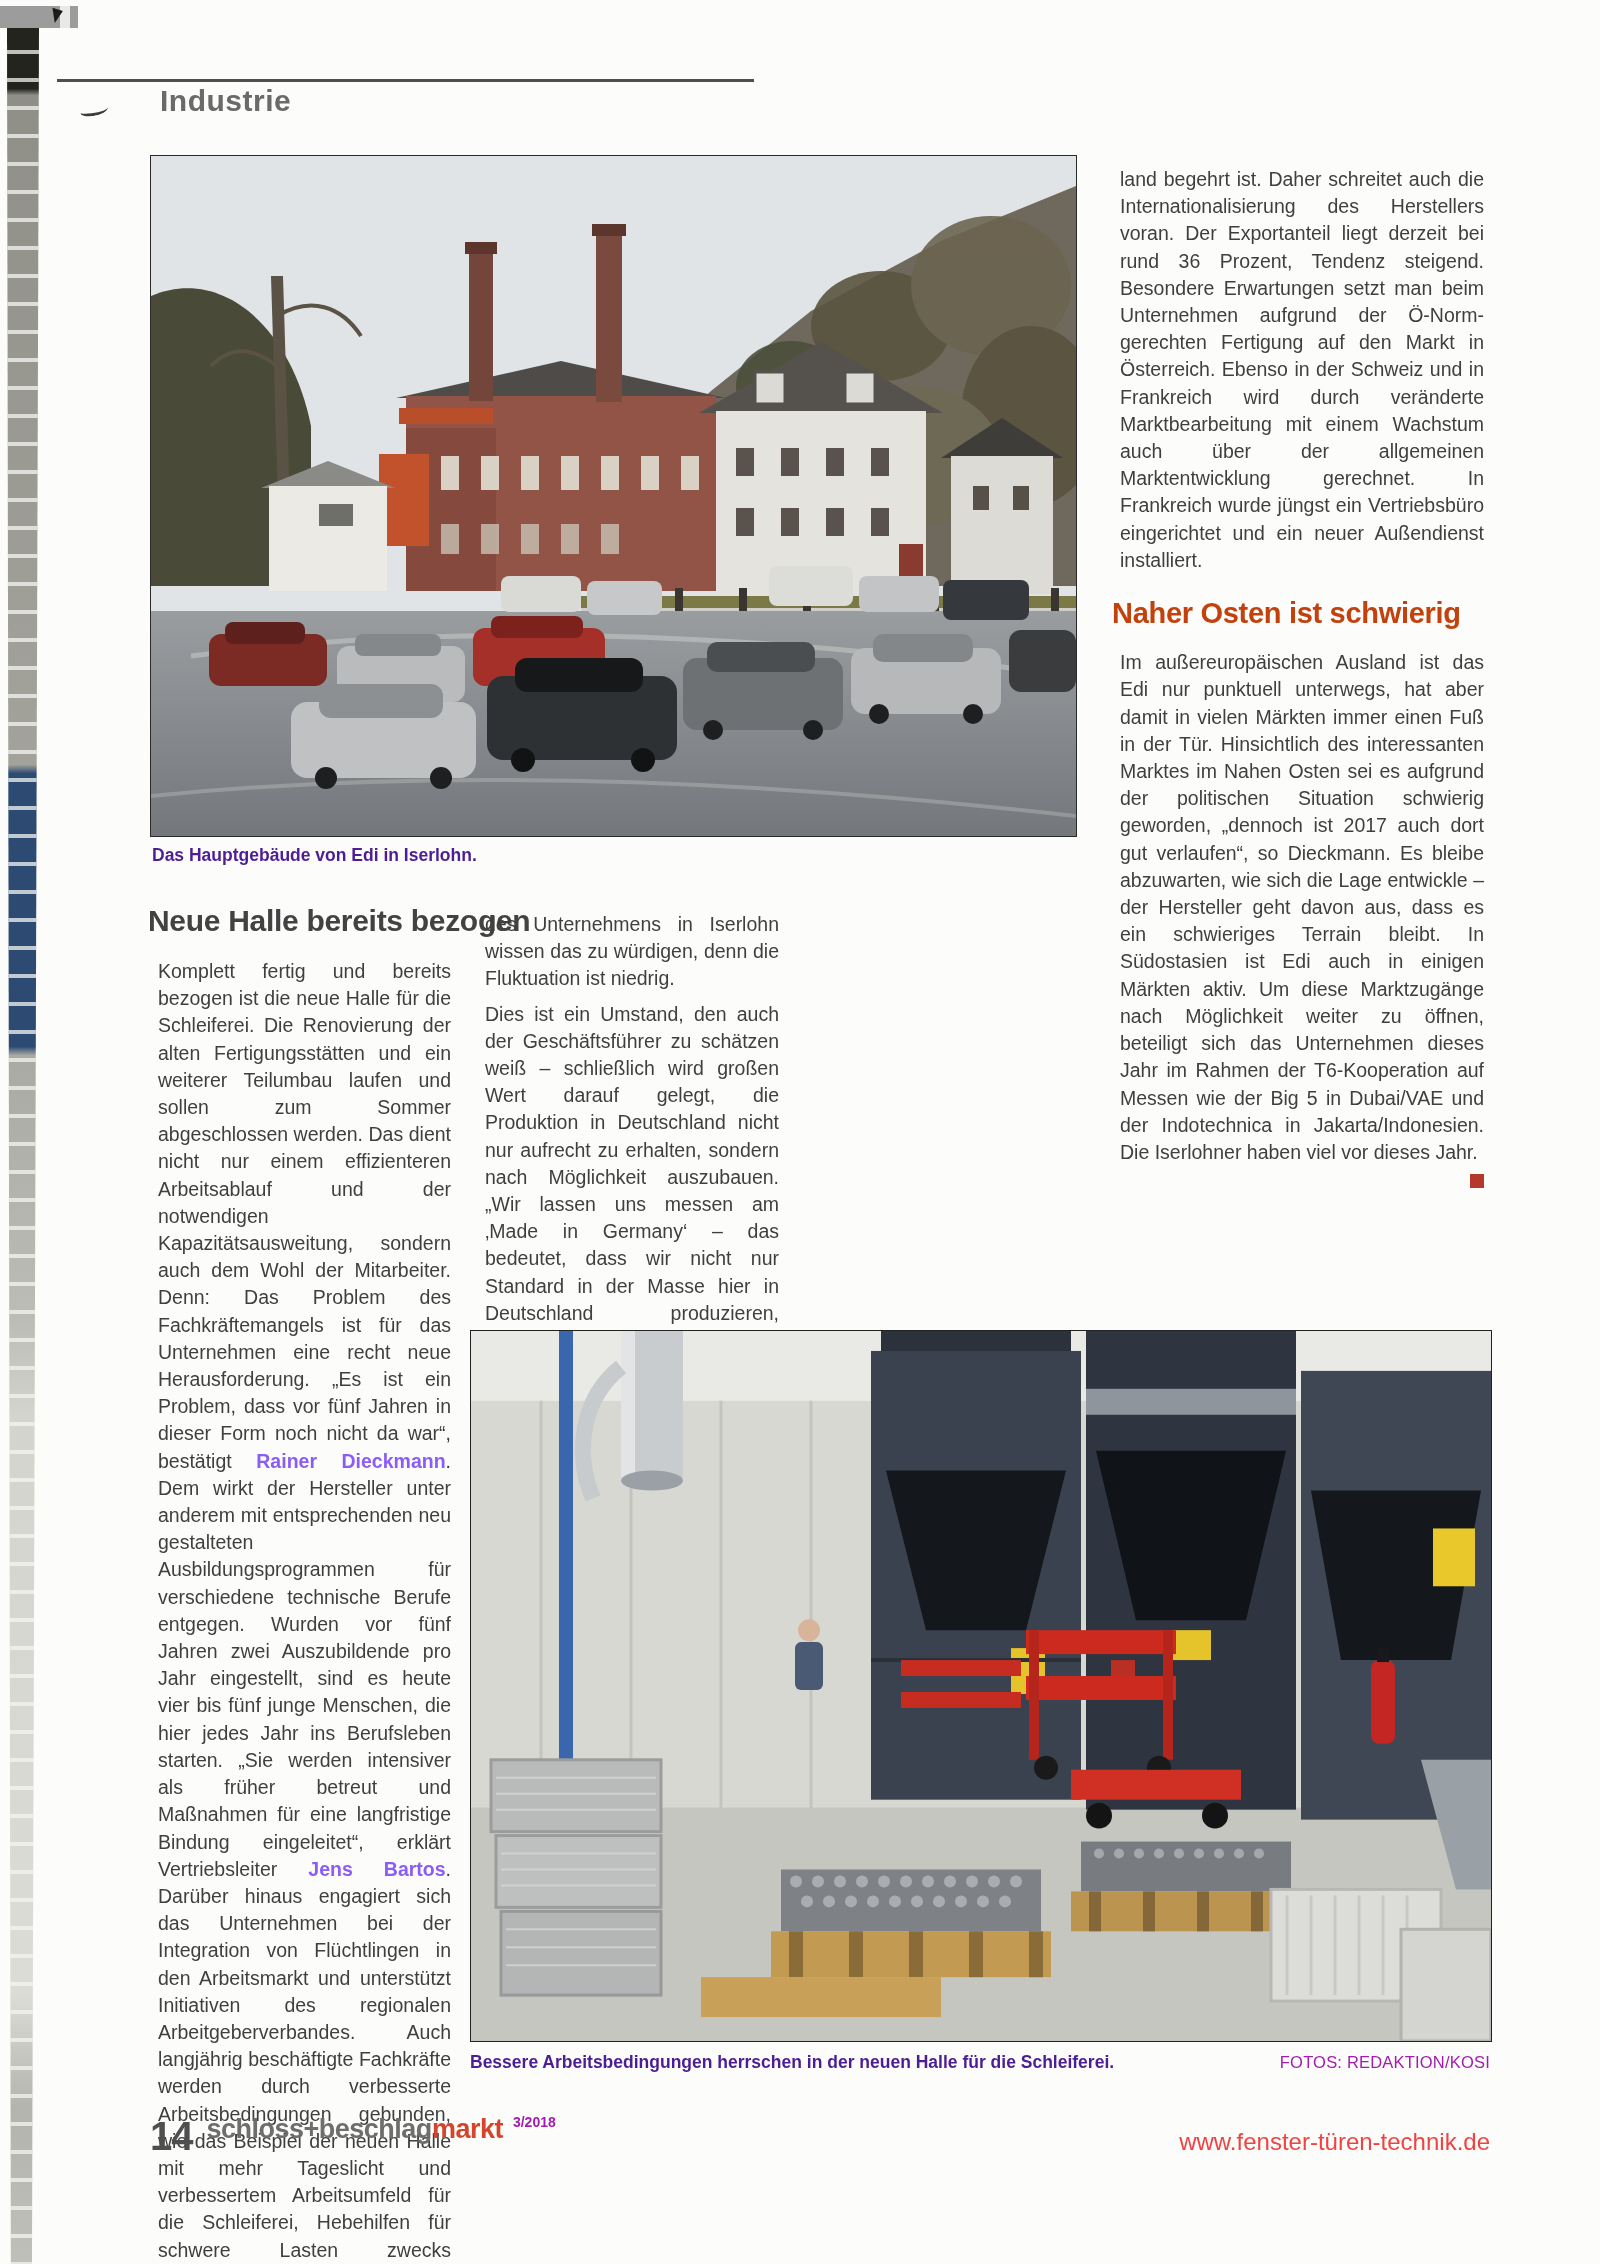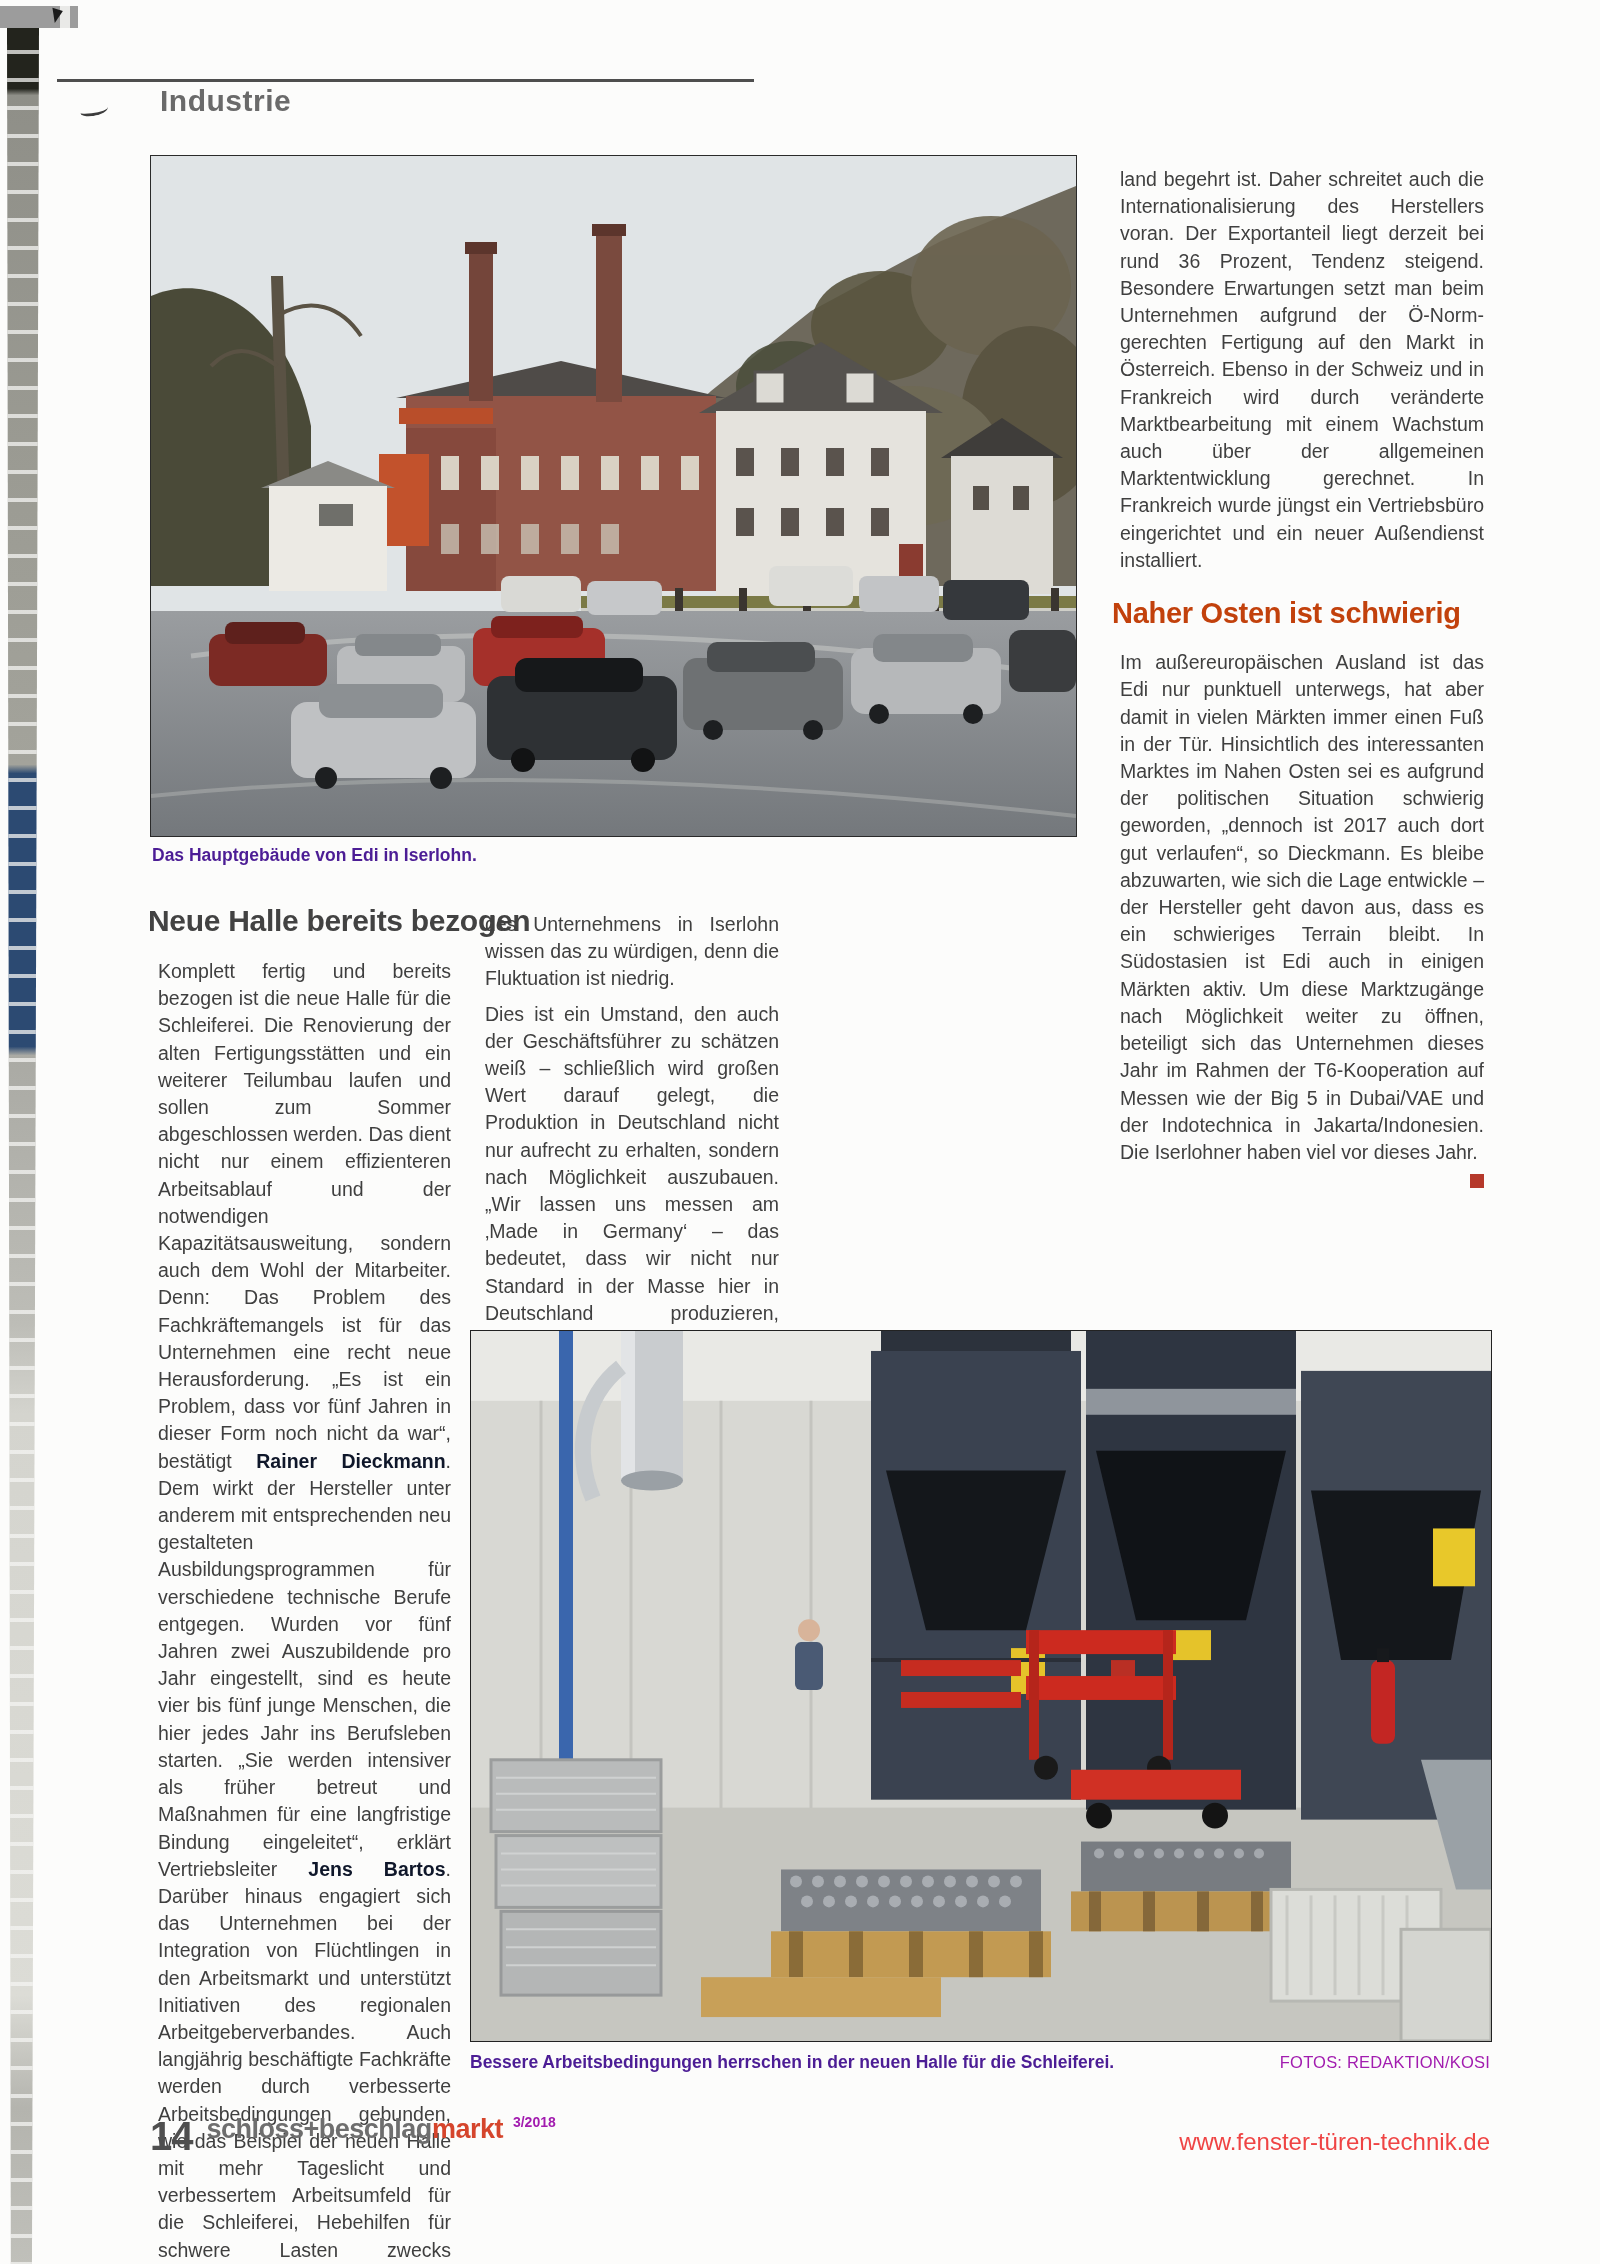--- a/index.html
+++ b/index.html
@@ -43,21 +43,21 @@
   .credit{font-size:16.5px;font-weight:normal;color:#a21caf;letter-spacing:.2px;white-space:nowrap;}
   
   .article-heading{position:absolute;left:148px;top:884px;font-size:30px;font-weight:bold;
     color:#424242;letter-spacing:-.3px;}
   .col{position:absolute;font-size:19.5px;line-height:27.2px;text-align:justify;
     hyphens:auto;-webkit-hyphens:auto;color:#3f3f3f;}
   .col p{margin:8px;}
   .col-left{left:150px;top:950px;width:309px;}
   .col-mid{left:477px;top:903px;width:310px;}
   .col-right{left:1112px;top:158px;width:380px;}
-  .name{font-weight:bold;color:#0f172a;}
+  .name{font-weight:bold;color:#8b5cf6;}
   .subheading{font-size:29px;font-weight:bold;color:#c2410c;margin:26px 0 22px;letter-spacing:-.3px;text-align:left;}
   .endmark{float:right;width:14px;height:14px;background:#b5382a;margin-top:8px;}
   
   .footer{position:absolute;left:150px;top:2114px;width:1340px;display:flex;
     justify-content:space-between;align-items:baseline;}
   .footer-left{display:flex;align-items:flex-start;}
   .page-number{font-size:40px;font-weight:bold;color:#4f4f4f;letter-spacing:-1px;}
   .magazine{font-size:27px;font-weight:bold;color:#6e6e6e;margin-left:14px;letter-spacing:-.5px;}
   .magazine .accent{color:#d5452c;}
   .issue{font-size:14px;font-weight:bold;color:#a21caf;margin-left:10px;}

